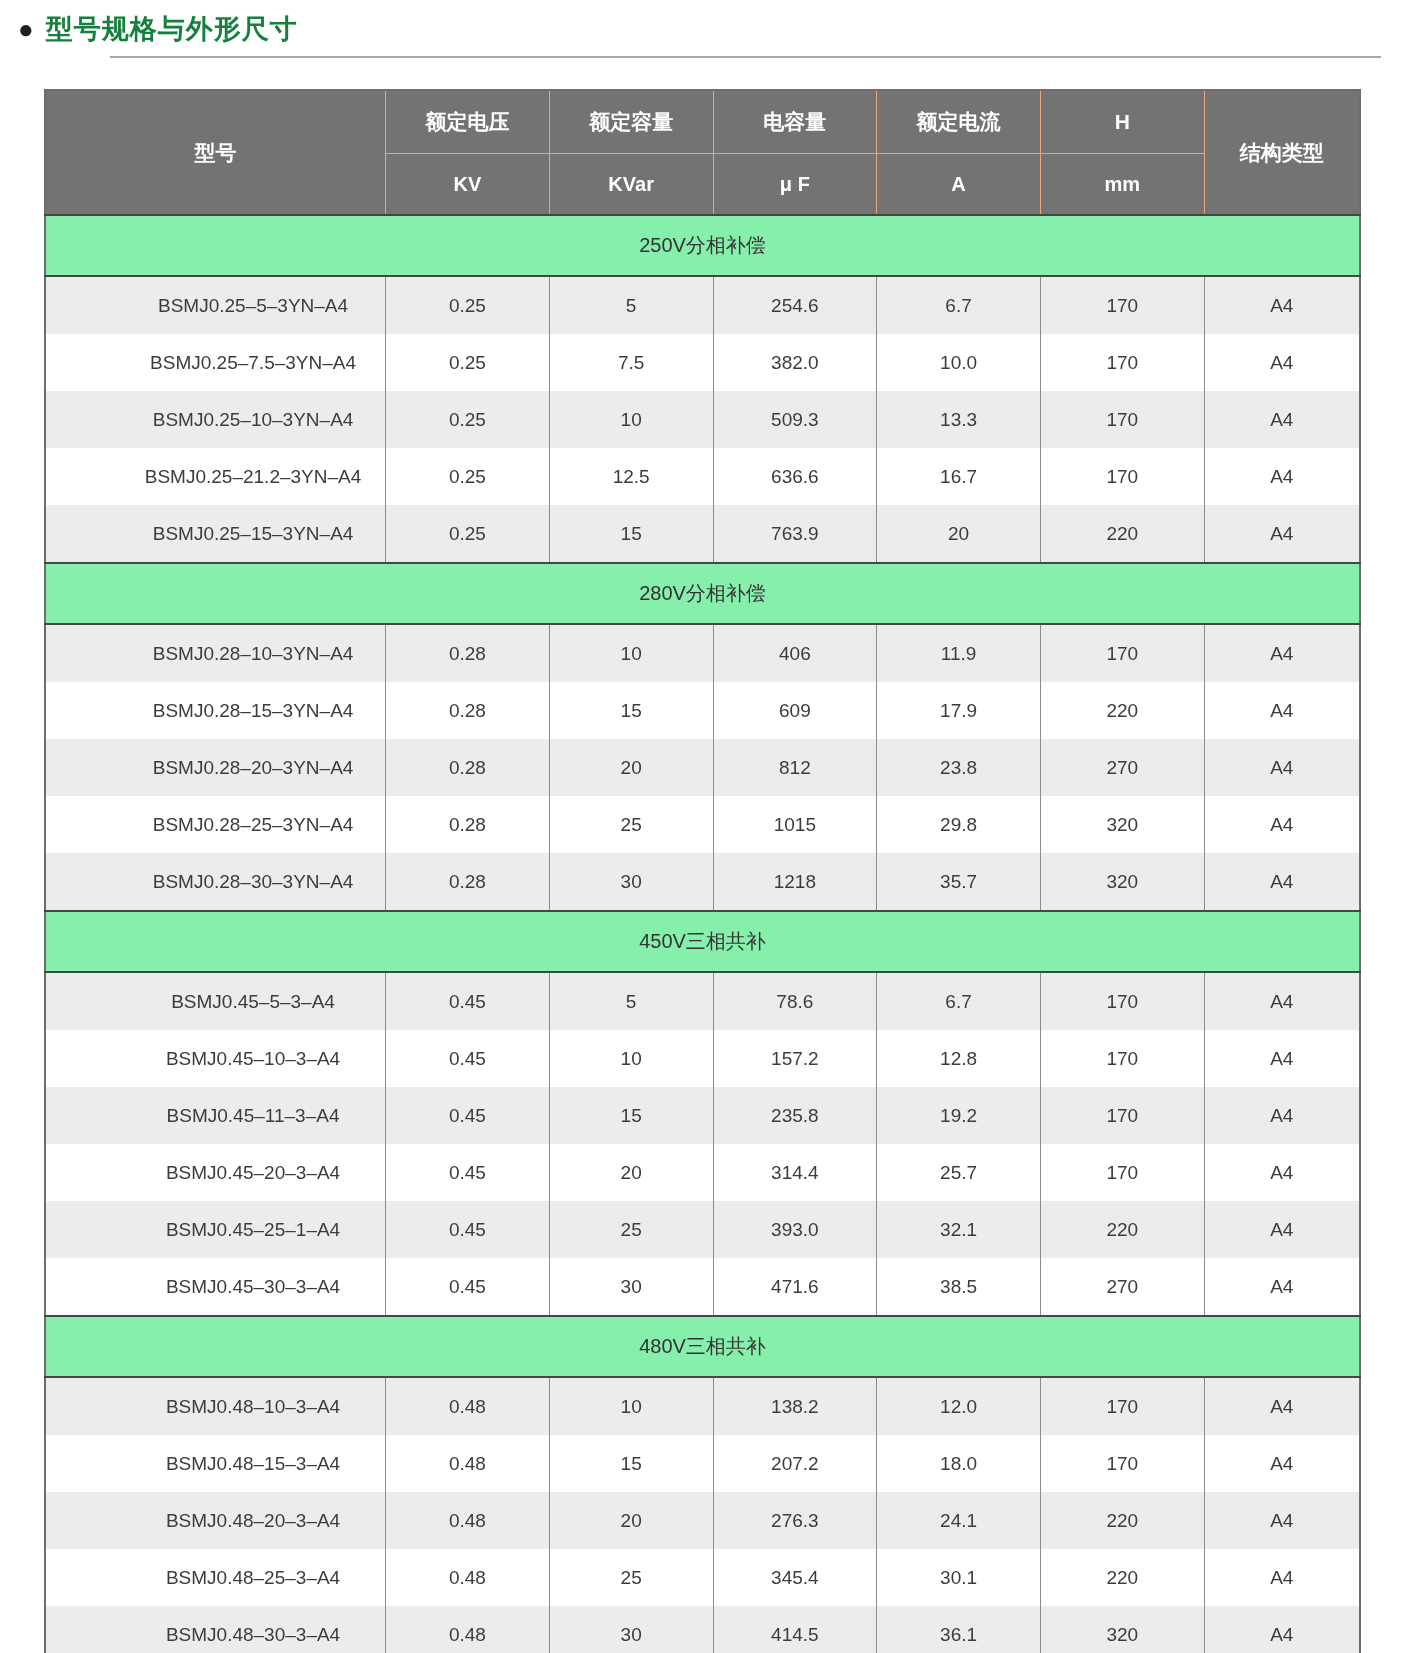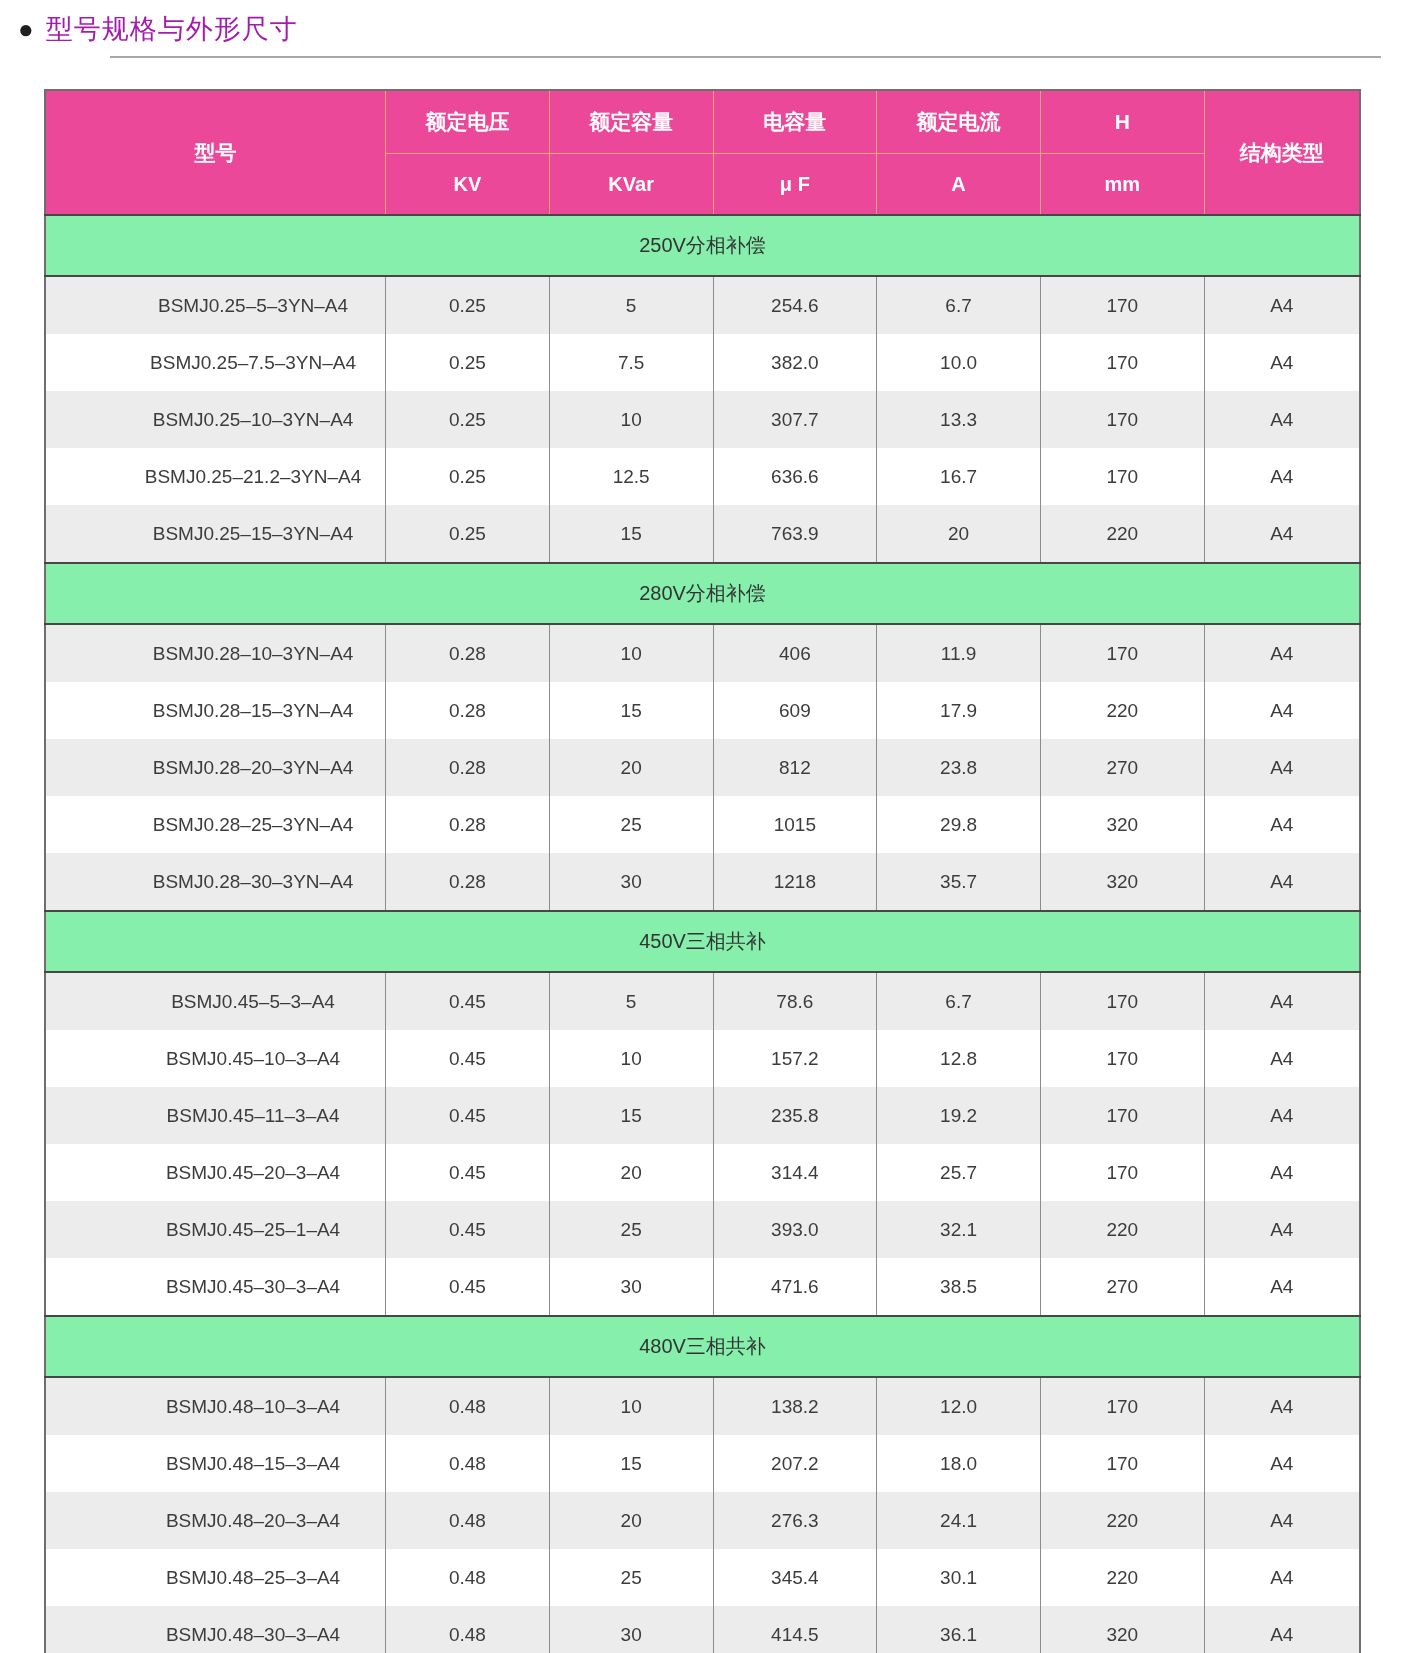--- a/index.html
+++ b/index.html
@@ -23,39 +23,39 @@
     height: 38px;
   }
   .title-bullet {
     font-size: 26px;
     line-height: 1;
     color: #1f1f1f;
     margin-right: 12px;
   }
   .title-text {
     font-size: 27px;
-    font-weight: normal;
-    color: #a21caf;
+    font-weight: bold;
+    color: #15803d;
     letter-spacing: 1px;
   }
   .title-rule {
     border: 0;
     border-top: 2px solid #a8a8a8;
     margin: 8px -20px 0 66px;
   }
   
   table.spec {
     width: 100%;
     border-collapse: collapse;
     table-layout: fixed;
     margin-top: 31px;
     border: 2px solid #6e6e6e;
   }
   table.spec th {
-    background: #ec4899;
+    background: #737373;
     color: #ffffff;
     font-weight: bold;
     border: 1px solid #e9a679;
     text-align: center;
     vertical-align: middle;
   }
   tr.head-label th { height: 60px; font-size: 21px; }
   tr.head-unit  th { height: 58px; font-size: 20px; }
   table.spec td {
     text-align: center;
@@ -141,21 +141,21 @@
           <td class="num-cell">7.5</td>
           <td class="num-cell">382.0</td>
           <td class="num-cell">10.0</td>
           <td class="num-cell">170</td>
           <td class="num-cell">A4</td>
         </tr>
         <tr class="data-row alt">
           <td class="model-cell">BSMJ0.25–10–3YN–A4</td>
           <td class="num-cell">0.25</td>
           <td class="num-cell">10</td>
-          <td class="num-cell">307.7</td>
+          <td class="num-cell">509.3</td>
           <td class="num-cell">13.3</td>
           <td class="num-cell">170</td>
           <td class="num-cell">A4</td>
         </tr>
         <tr class="data-row">
           <td class="model-cell">BSMJ0.25–21.2–3YN–A4</td>
           <td class="num-cell">0.25</td>
           <td class="num-cell">12.5</td>
           <td class="num-cell">636.6</td>
           <td class="num-cell">16.7</td>

